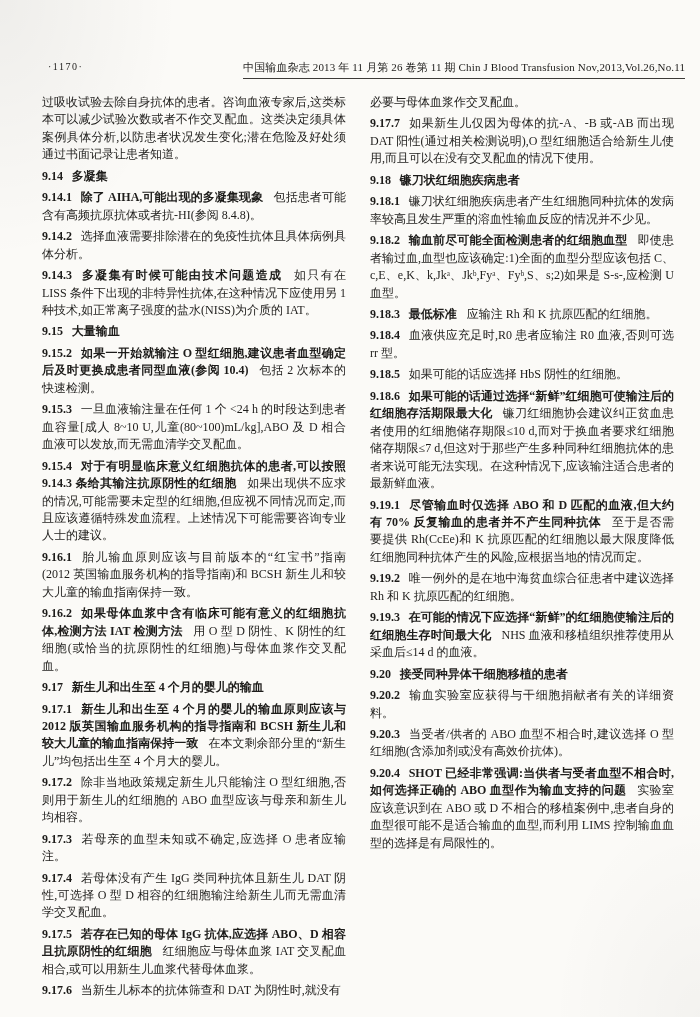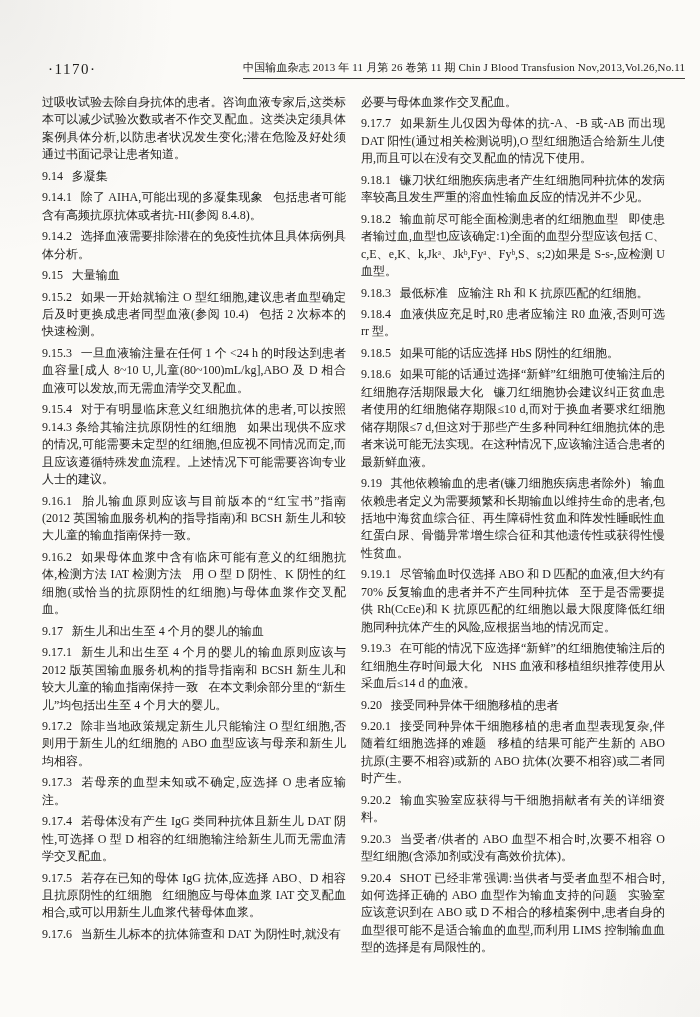--- a/index.html
+++ b/index.html
@@ -14,21 +14,21 @@
   .page {
     position: absolute; inset: 0;
     background:
       radial-gradient(ellipse at 0% 0%, rgba(0,0,0,0.05), rgba(0,0,0,0) 18%),
       radial-gradient(ellipse at 100% 100%, rgba(0,0,0,0.03), rgba(0,0,0,0) 15%),
       #fbfaf7;
   }
   .page-number {
     position: absolute;
     left: 48px; top: 61px;
-    font-size: 15px;
+    font-size: 10px;
     letter-spacing: 1.5px;
     white-space: nowrap;
   }
   .journal-line {
     position: absolute;
     left: 243px; top: 60px;
     font-size: 11px;
     letter-spacing: 0.15px;
     padding-bottom: 3px;
     border-bottom: 1px solid #3c3a37;
@@ -36,68 +36,69 @@
   }
   .column {
     position: absolute;
     top: 90px;
     width: 312px;
     font-size: 12px;
     line-height: 17.45px;
     text-align: justify;
   }
   .column-left  { left: 38px;  }
-  .column-right { left: 357px; }
+  .column-right { left: 366px; }
   .para { margin: 4px; }
-  .num  { font-weight: normal; margin-right: 0.72em; }
-  .head { font-weight: normal; }
+  .num  { font-weight: bold; margin-right: 0.72em; }
+  .head { font-weight: bold; }
   .body { font-weight: normal; }
   .gap  { display: inline-block; width: 0.85em; }
 </style>
 </head>
 <body>
 
 <div class="page">
 
   <div class="page-number">·1170·</div>
 
   <div class="journal-line">中国输血杂志 2013 年 11 月第 26 卷第 11 期 Chin J Blood Transfusion Nov,2013,Vol.26,No.11</div>
 
   <div class="column column-left">
       <p class="para"><span class="body">过吸收试验去除自身抗体的患者。咨询血液专家后,这类标本可以减少试验次数或者不作交叉配血。这类决定须具体案例具体分析,以防患者状况发生变化;潜在危险及好处须通过书面记录让患者知道。</span></p>
       <p class="para"><span class="num">9.14</span><span class="head">多凝集</span></p>
       <p class="para"><span class="num">9.14.1</span><span class="head">除了 AIHA,可能出现的多凝集现象</span><span class="gap"></span><span class="body">包括患者可能含有高频抗原抗体或者抗-HI(参阅 8.4.8)。</span></p>
       <p class="para"><span class="num">9.14.2</span><span class="body">选择血液需要排除潜在的免疫性抗体且具体病例具体分析。</span></p>
+      <p class="para"><span class="num">9.14.3</span><span class="head">多凝集有时候可能由技术问题造成</span><span class="gap"></span><span class="body">如只有在 LISS 条件下出现的非特异性抗体,在这种情况下应使用另 1 种技术,如正常离子强度的盐水(NISS)为介质的 IAT。</span></p>
       <p class="para"><span class="num">9.15</span><span class="head">大量输血</span></p>
       <p class="para"><span class="num">9.15.2</span><span class="head">如果一开始就输注 O 型红细胞,建议患者血型确定后及时更换成患者同型血液(参阅 10.4)</span><span class="gap"></span><span class="body">包括 2 次标本的快速检测。</span></p>
       <p class="para"><span class="num">9.15.3</span><span class="body">一旦血液输注量在任何 1 个 &lt;24 h 的时段达到患者血容量[成人 8~10 U,儿童(80~100)mL/kg],ABO 及 D 相合血液可以发放,而无需血清学交叉配血。</span></p>
       <p class="para"><span class="num">9.15.4</span><span class="head">对于有明显临床意义红细胞抗体的患者,可以按照 9.14.3 条给其输注抗原阴性的红细胞</span><span class="gap"></span><span class="body">如果出现供不应求的情况,可能需要未定型的红细胞,但应视不同情况而定,而且应该遵循特殊发血流程。上述情况下可能需要咨询专业人士的建议。</span></p>
       <p class="para"><span class="num">9.16.1</span><span class="body">胎儿输血原则应该与目前版本的“红宝书”指南(2012 英国输血服务机构的指导指南)和 BCSH 新生儿和较大儿童的输血指南保持一致。</span></p>
       <p class="para"><span class="num">9.16.2</span><span class="head">如果母体血浆中含有临床可能有意义的红细胞抗体,检测方法 IAT 检测方法</span><span class="gap"></span><span class="body">用 O 型 D 阴性、K 阴性的红细胞(或恰当的抗原阴性的红细胞)与母体血浆作交叉配血。</span></p>
       <p class="para"><span class="num">9.17</span><span class="head">新生儿和出生至 4 个月的婴儿的输血</span></p>
       <p class="para"><span class="num">9.17.1</span><span class="head">新生儿和出生至 4 个月的婴儿的输血原则应该与 2012 版英国输血服务机构的指导指南和 BCSH 新生儿和较大儿童的输血指南保持一致</span><span class="gap"></span><span class="body">在本文剩余部分里的“新生儿”均包括出生至 4 个月大的婴儿。</span></p>
       <p class="para"><span class="num">9.17.2</span><span class="body">除非当地政策规定新生儿只能输注 O 型红细胞,否则用于新生儿的红细胞的 ABO 血型应该与母亲和新生儿均相容。</span></p>
       <p class="para"><span class="num">9.17.3</span><span class="body">若母亲的血型未知或不确定,应选择 O 患者应输注。</span></p>
       <p class="para"><span class="num">9.17.4</span><span class="body">若母体没有产生 IgG 类同种抗体且新生儿 DAT 阴性,可选择 O 型 D 相容的红细胞输注给新生儿而无需血清学交叉配血。</span></p>
       <p class="para"><span class="num">9.17.5</span><span class="head">若存在已知的母体 IgG 抗体,应选择 ABO、D 相容且抗原阴性的红细胞</span><span class="gap"></span><span class="body">红细胞应与母体血浆 IAT 交叉配血相合,或可以用新生儿血浆代替母体血浆。</span></p>
       <p class="para"><span class="num">9.17.6</span><span class="body">当新生儿标本的抗体筛查和 DAT 为阴性时,就没有</span></p>
     </div>
 
   <div class="column column-right">
       <p class="para"><span class="body">必要与母体血浆作交叉配血。</span></p>
       <p class="para"><span class="num">9.17.7</span><span class="body">如果新生儿仅因为母体的抗-A、-B 或-AB 而出现 DAT 阳性(通过相关检测说明),O 型红细胞适合给新生儿使用,而且可以在没有交叉配血的情况下使用。</span></p>
+      <p class="para"><span class="num">9.18</span><span class="head">镰刀状红细胞疾病患者</span></p>
       <p class="para"><span class="num">9.18.1</span><span class="body">镰刀状红细胞疾病患者产生红细胞同种抗体的发病率较高且发生严重的溶血性输血反应的情况并不少见。</span></p>
       <p class="para"><span class="num">9.18.2</span><span class="head">输血前尽可能全面检测患者的红细胞血型</span><span class="gap"></span><span class="body">即使患者输过血,血型也应该确定:1)全面的血型分型应该包括 C、c,E、e,K、k,Jkᵃ、Jkᵇ,Fyᵃ、Fyᵇ,S、s;2)如果是 S-s-,应检测 U 血型。</span></p>
       <p class="para"><span class="num">9.18.3</span><span class="head">最低标准</span><span class="gap"></span><span class="body">应输注 Rh 和 K 抗原匹配的红细胞。</span></p>
       <p class="para"><span class="num">9.18.4</span><span class="body">血液供应充足时,R0 患者应输注 R0 血液,否则可选 rr 型。</span></p>
       <p class="para"><span class="num">9.18.5</span><span class="body">如果可能的话应选择 HbS 阴性的红细胞。</span></p>
       <p class="para"><span class="num">9.18.6</span><span class="head">如果可能的话通过选择“新鲜”红细胞可使输注后的红细胞存活期限最大化</span><span class="gap"></span><span class="body">镰刀红细胞协会建议纠正贫血患者使用的红细胞储存期限≤10 d,而对于换血者要求红细胞储存期限≤7 d,但这对于那些产生多种同种红细胞抗体的患者来说可能无法实现。在这种情况下,应该输注适合患者的最新鲜血液。</span></p>
-      <p class="para"><span class="num">9.19</span><span class="head">其他依赖输血的患者(镰刀细胞疾病患者除外)</span><span class="gap"></span><span class="body">输血依赖患者定义为需要频繁和长期输血以维持生命的患者,包括地中海贫血综合征、再生障碍性贫血和阵发性睡眠性血红蛋白尿、骨髓异常增生综合征和其他遗传性或获得性慢性贫血。</span></p>
       <p class="para"><span class="num">9.19.1</span><span class="head">尽管输血时仅选择 ABO 和 D 匹配的血液,但大约有 70% 反复输血的患者并不产生同种抗体</span><span class="gap"></span><span class="body">至于是否需要提供 Rh(CcEe)和 K 抗原匹配的红细胞以最大限度降低红细胞同种抗体产生的风险,应根据当地的情况而定。</span></p>
+      <p class="para"><span class="num">9.19.2</span><span class="body">唯一例外的是在地中海贫血综合征患者中建议选择 Rh 和 K 抗原匹配的红细胞。</span></p>
       <p class="para"><span class="num">9.19.3</span><span class="head">在可能的情况下应选择“新鲜”的红细胞使输注后的红细胞生存时间最大化</span><span class="gap"></span><span class="body">NHS 血液和移植组织推荐使用从采血后≤14 d 的血液。</span></p>
       <p class="para"><span class="num">9.20</span><span class="head">接受同种异体干细胞移植的患者</span></p>
-      <p class="para"><span class="num">9.20.1</span><span class="head">接受同种异体干细胞移植的患者血型表现复杂,伴随着红细胞选择的难题</span><span class="gap"></span><span class="body">移植的结果可能产生新的 ABO 抗原(主要不相容)或新的 ABO 抗体(次要不相容)或二者同时产生。</span></p>
       <p class="para"><span class="num">9.20.2</span><span class="body">输血实验室应获得与干细胞捐献者有关的详细资料。</span></p>
-      <p class="para"><span class="num">9.20.3</span><span class="body">当受者/供者的 ABO 血型不相合时,次要不相容 O 型红细胞(含添加剂或没有高效价抗体)。</span></p>
+      <p class="para"><span class="num">9.20.3</span><span class="body">当受者/供者的 ABO 血型不相合时,建议选择 O 型红细胞(含添加剂或没有高效价抗体)。</span></p>
       <p class="para"><span class="num">9.20.4</span><span class="head">SHOT 已经非常强调:当供者与受者血型不相合时,如何选择正确的 ABO 血型作为输血支持的问题</span><span class="gap"></span><span class="body">实验室应该意识到在 ABO 或 D 不相合的移植案例中,患者自身的血型很可能不是适合输血的血型,而利用 LIMS 控制输血血型的选择是有局限性的。</span></p>
     </div>
 
 </div>
 
 </body></html>

